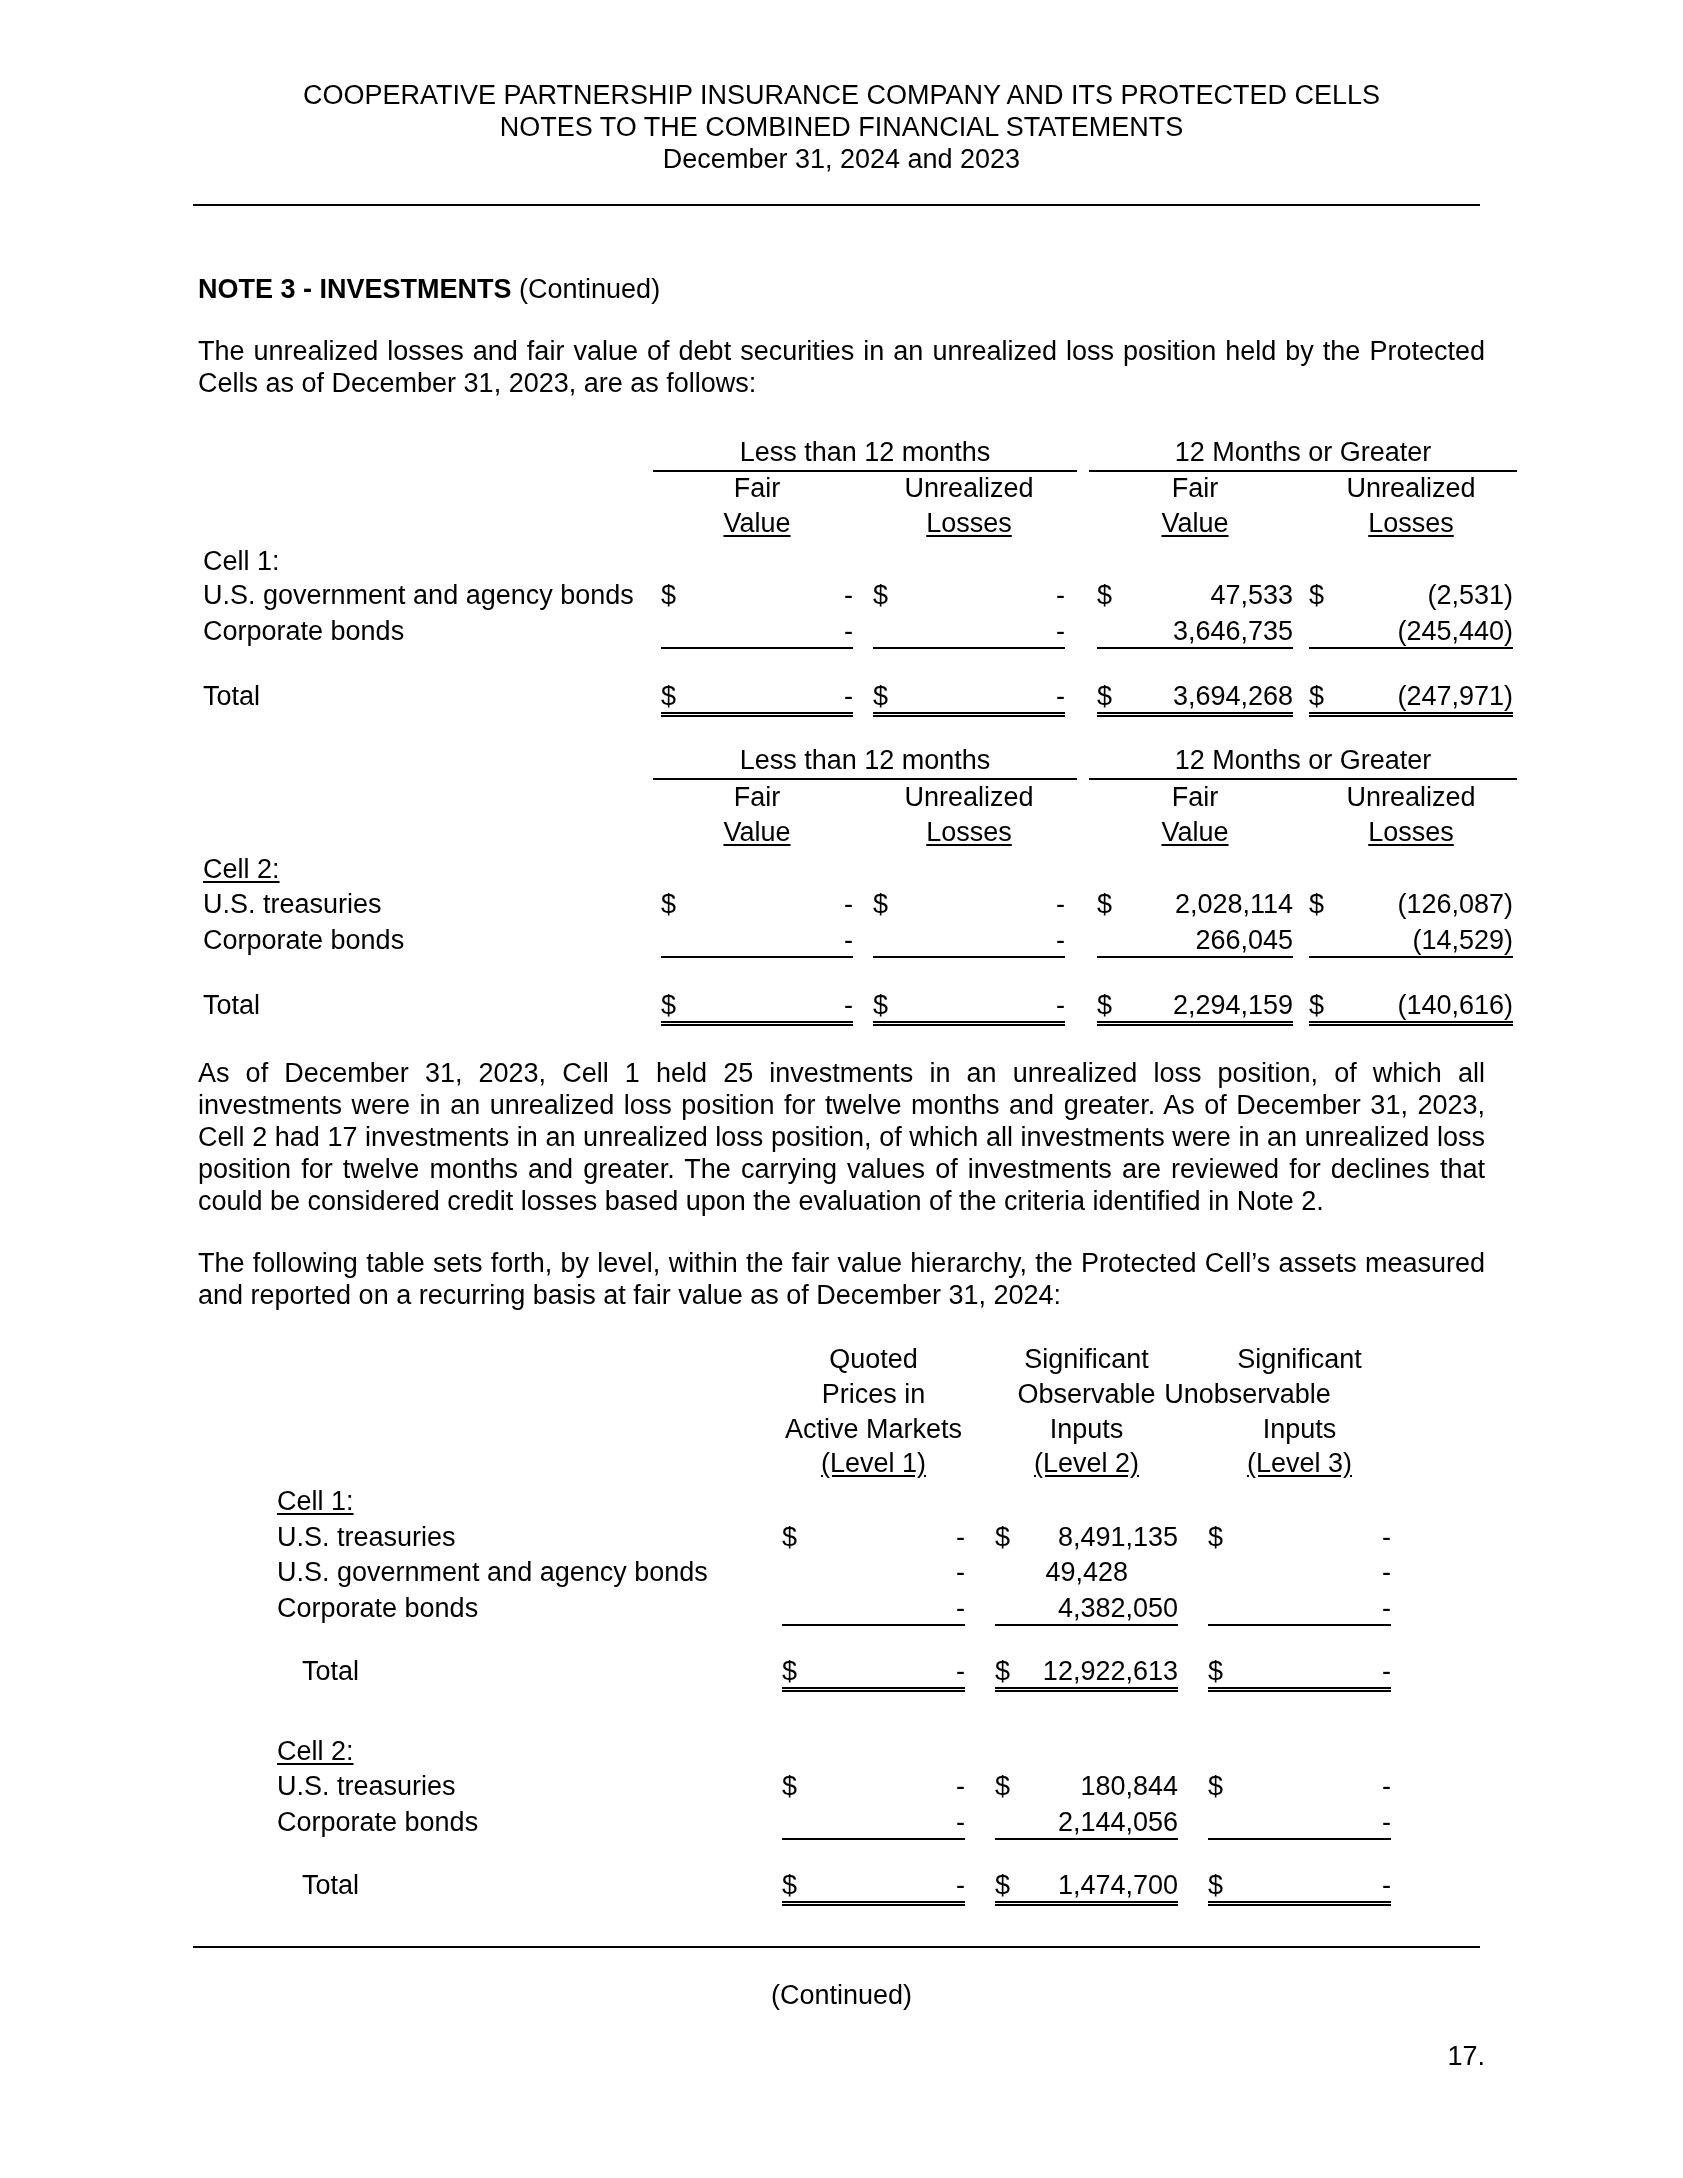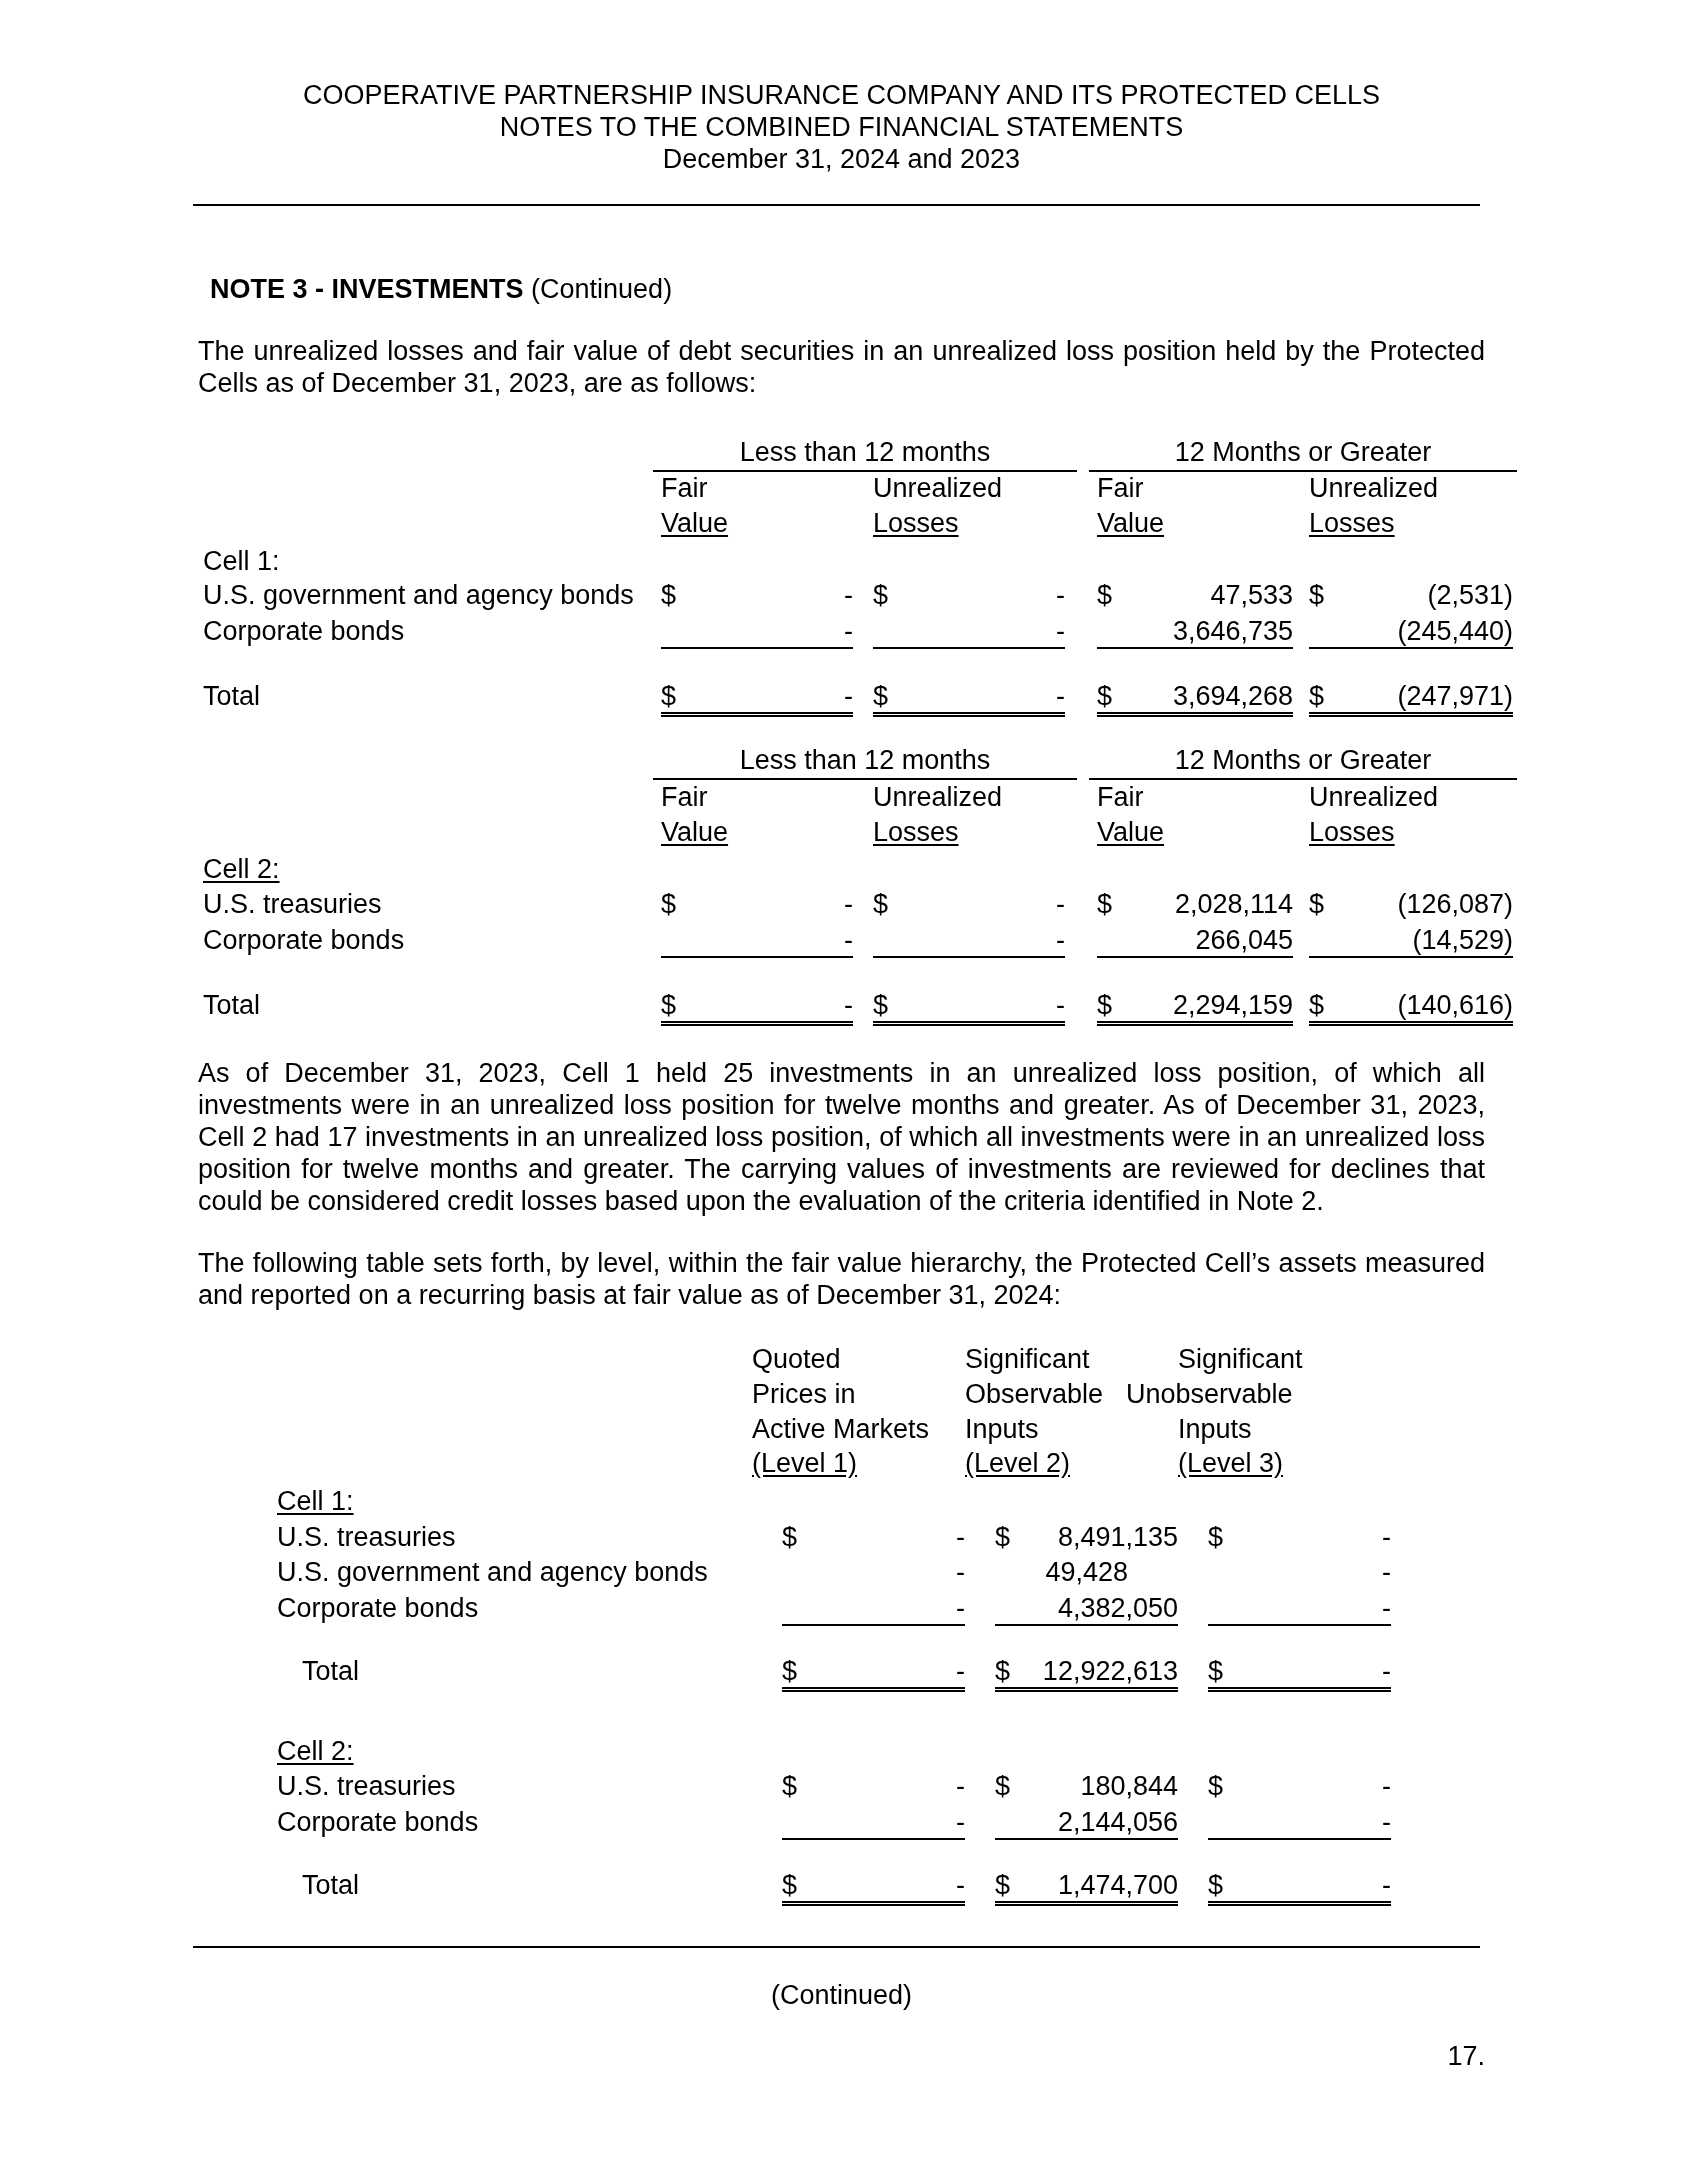--- a/index.html
+++ b/index.html
@@ -1,30 +1,30 @@
 <!DOCTYPE html>
 <html><head>
 <meta charset="utf-8">
 <style>
   html, body { margin: 0; padding: 0; background: #ffffff; }
   body { width: 1683px; height: 2178px; position: relative; overflow: hidden;
          font-family: "Liberation Sans", sans-serif; color: #000; font-size: 27px; }
   .abs { position: absolute; white-space: nowrap; }
   .hdr { left: 0; width: 1683px; text-align: center; font-size: 27px; line-height: 32px; }
   .rule { position: absolute; height: 2px; background: #000; }
-  .note-title { font-weight: bold; margin-left: 12px; }
+  .note-title { font-weight: bold; }
   .para { position: absolute; left: 198px; width: 1287px; font-size: 27px; line-height: 32px;
           text-align: justify; white-space: normal; }
   .u { text-decoration: underline; text-underline-offset: 3px; }
   .cell { position: absolute; height: 32px; line-height: 32px; }
   .num { text-align: right; }
   .single { border-bottom: 2px solid #000; }
   .double { border-bottom: 5px double #000; }
   .grp { position: absolute; text-align: center; border-bottom: 2px solid #000; height: 34px; line-height: 32px; }
-  .colh { position: absolute; line-height: 35px; }
+  .colh { position: absolute; text-align: center; line-height: 35px; }
 </style>
 </head>
 <body>
 
 <div class="abs hdr" style="top:79px">COOPERATIVE PARTNERSHIP INSURANCE COMPANY AND ITS PROTECTED CELLS</div>
 <div class="abs hdr" style="top:111px">NOTES TO THE COMBINED FINANCIAL STATEMENTS</div>
 <div class="abs hdr" style="top:143px">December 31, 2024 and 2023</div>
 <div class="rule" style="left:193px; width:1287px; top:204px"></div>
 
 <div class="abs" style="left:198px; top:273px; line-height:32px"><span class="note-title">NOTE 3 - INVESTMENTS</span><span> (Continued)</span></div>

